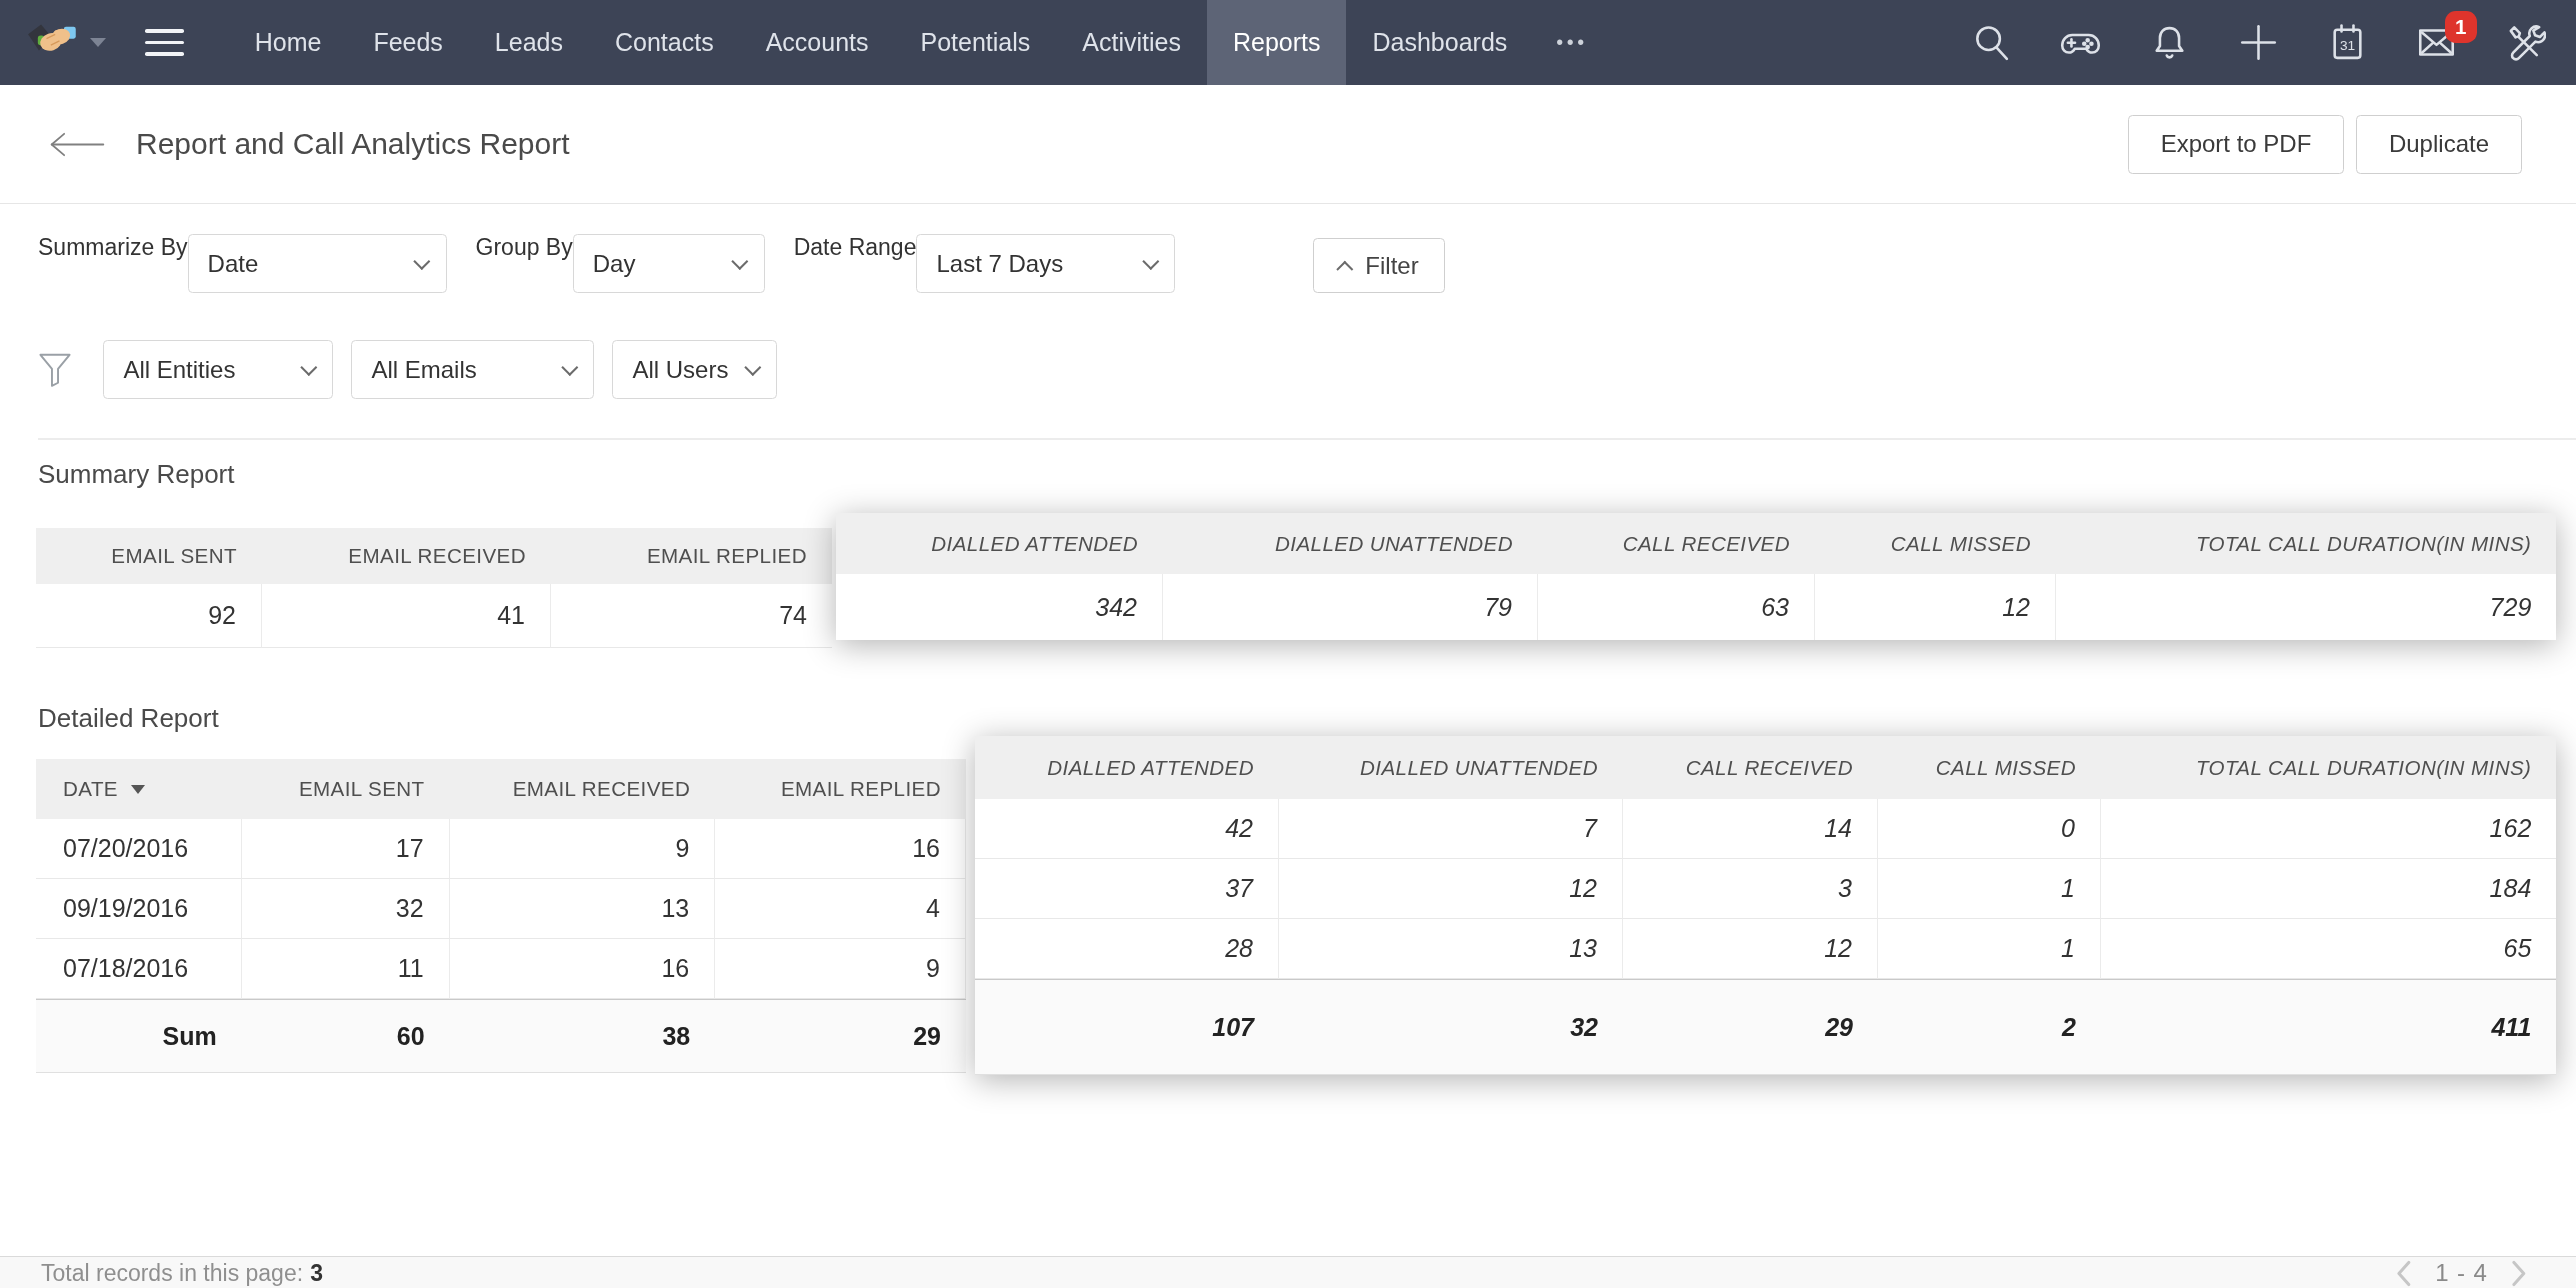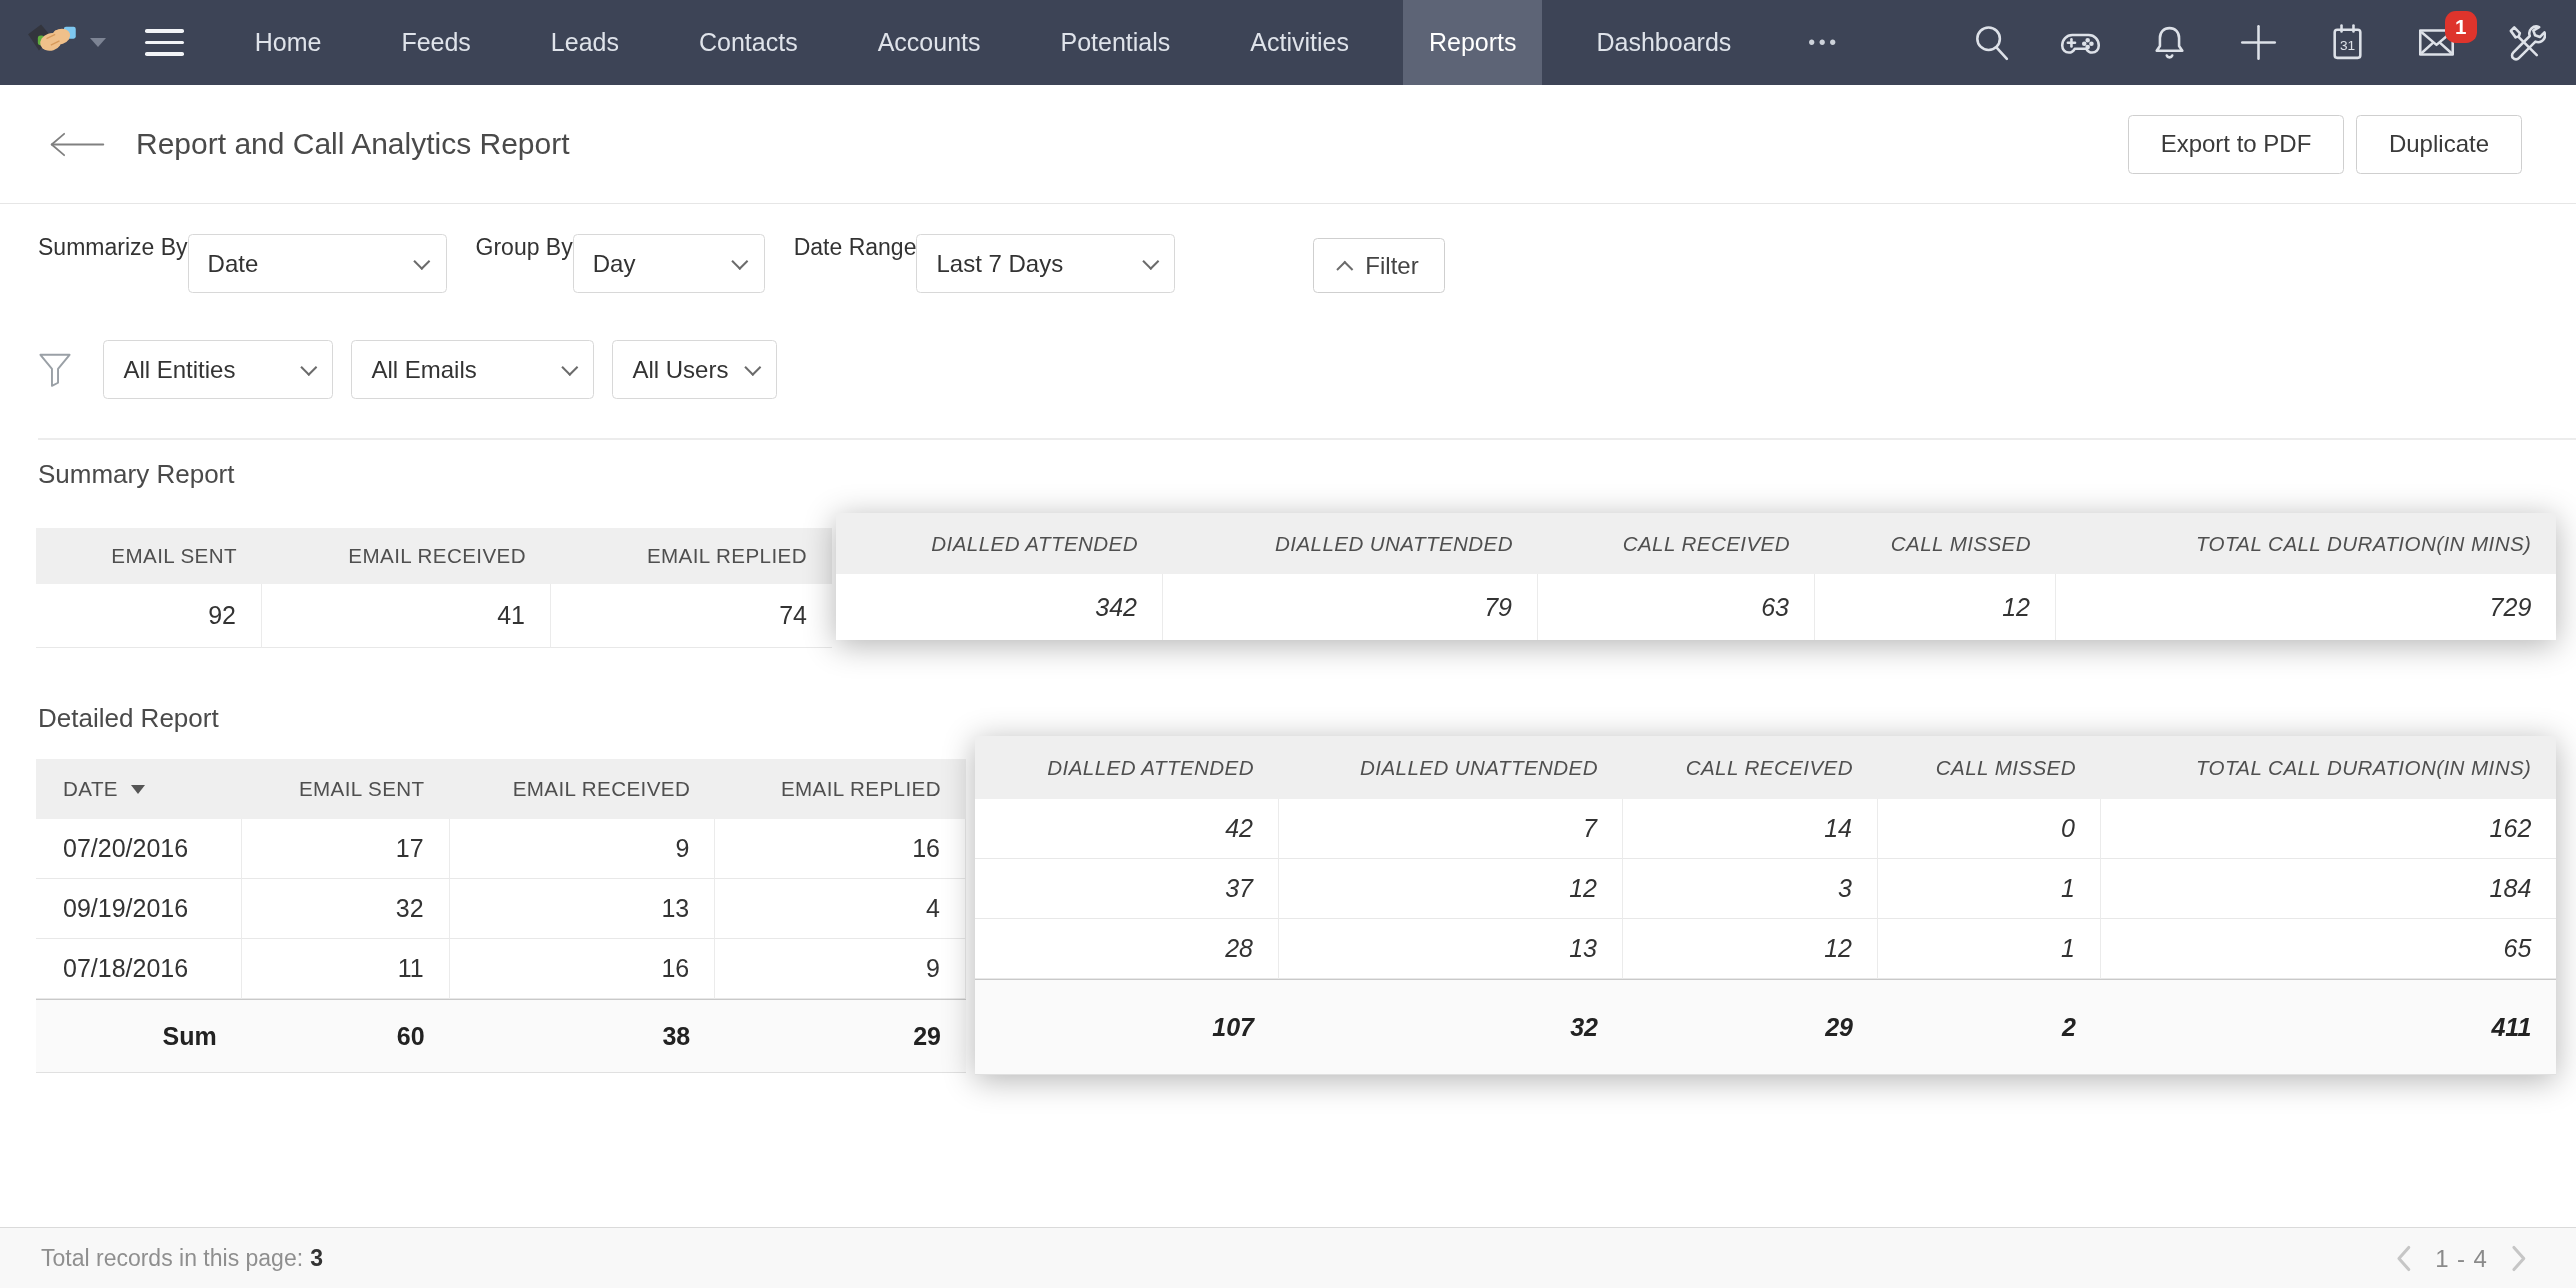--- a/index.html
+++ b/index.html
@@ -6,21 +6,21 @@
   html,body { background:#ffffff; }
   body { font-family:"Liberation Sans","DejaVu Sans",sans-serif; }
   .page { position:relative; width:2576px; height:1289px; background:#fff; overflow:hidden; }
 
   
   .navbar { display:flex; align-items:center; height:85px; background:#3d4456; padding:0 30px 0 27px; }
   .logo-wrap { display:flex; align-items:center; margin-right:39px; cursor:pointer; }
   .logo-caret { width:0; height:0; border-left:8px solid transparent; border-right:8px solid transparent; border-top:9.8px solid #7d8494; margin-left:10.7px; }
   .hamburger { display:flex; flex-direction:column; justify-content:space-between; width:39px; height:27px; margin-right:45px; cursor:pointer; }
   .hamburger span { display:block; height:3.6px; background:#f2f4f7; border-radius:1.8px; }
-  .nav-items { display:flex; height:85px;gap:28px; }
+  .nav-items { display:flex; height:85px; }
   .nav-item { display:flex; align-items:center; padding:0 26px; color:#dfe3ea; font-size:25px; height:85px; cursor:pointer; white-space:nowrap; }
   .nav-item.active { background:#5d6476; color:#ffffff; }
   .nav-more { color:#cdd2da; font-size:19.7px; letter-spacing:3.6px; padding:0 23px; display:flex; align-items:center; height:85px; cursor:pointer; }
   .nav-right { margin-left:auto; display:flex; align-items:center; gap:48px; }
   .nav-icon { position:relative; width:41px; height:41px; display:flex; align-items:center; justify-content:center; cursor:pointer; }
   .nav-icon svg { stroke:#dde1e8; fill:none; stroke-width:1.5; stroke-linecap:round; stroke-linejoin:round; }
   .badge { position:absolute; top:-10.7px; right:-19.7px; min-width:32px; height:32px; background:#de342c; color:#fff; border-radius:10.7px; font-size:20.6px; font-weight:bold; display:flex; align-items:center; justify-content:center; padding:0 5.4px; }
 
   
   .page-header { display:flex; align-items:center; height:119px; padding:0 54px 0 49px; border-bottom:1.8px solid #e6e6e6; background:#fff; }
@@ -86,21 +86,21 @@
 
   
   .detailed-overlay { left:975px; right:19.7px; top:0; }
   .detailed-overlay .t-head { height:63px; }
   .detailed-overlay .t-row { height:60px; }
   .detailed-overlay .sum-row { height:96px; }
   .do-c1 { width:304px; } .do-c2 { width:344px; } .do-c3 { width:255px; } .do-c4 { width:223px; } .do-c5 { flex:1; }
   .detailed-overlay .cell:last-child { border-right:none; }
 
   
-  .page-footer { position:absolute; left:0; right:0; bottom:0; height:62px; background:#f8f8f8; border-top:1.8px solid #dadada; display:flex; align-items:center; padding:0 47px 0 41px;gap:24px; }
+  .page-footer { position:absolute; left:0; right:0; bottom:0; height:33px; background:#f8f8f8; border-top:1.8px solid #dadada; display:flex; align-items:center; padding:0 47px 0 41px;gap:24px; }
   .footer-total { font-size:23px; color:#8f8f8f; }
   .footer-total b { color:#333; margin-left:7.2px; font-weight:bold; }
   .pagination { margin-left:auto; display:flex; align-items:center; gap:21.5px; }
   .pag-range { font-size:24px; color:#8a8a8a; letter-spacing:0.9px; }
   .pag-chev { display:flex; align-items:center; cursor:pointer; }
   .pag-chev svg { stroke:#c6c6c6; fill:none; stroke-width:2.5; stroke-linecap:round; stroke-linejoin:round; }
 </style>
 </head>
 <body>
 

